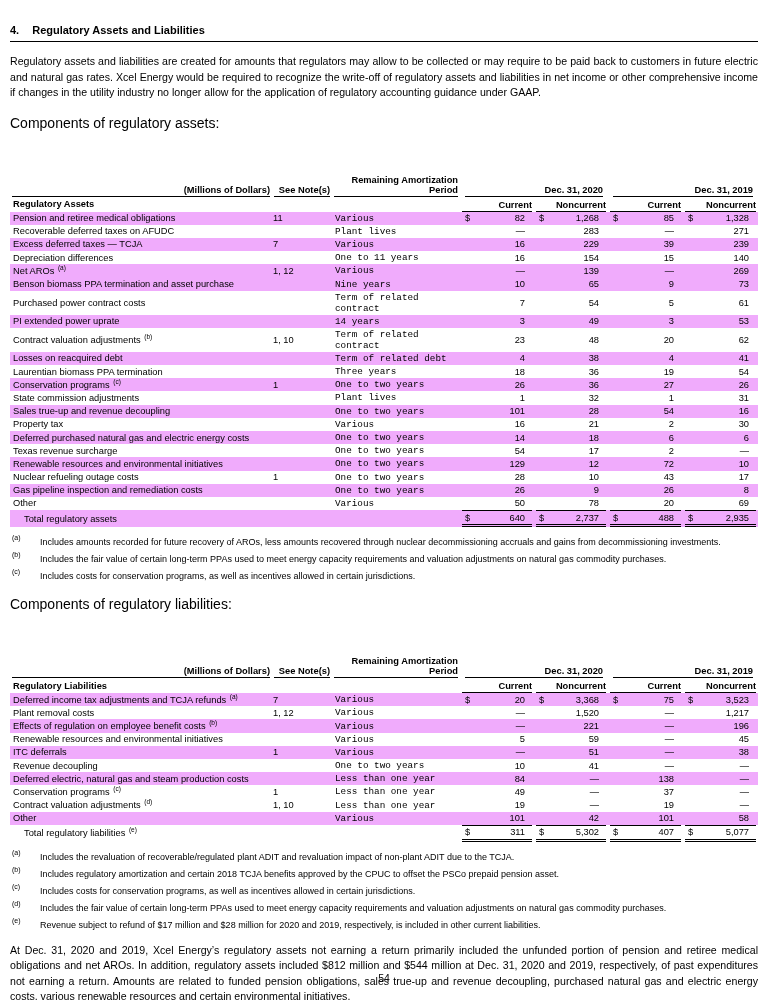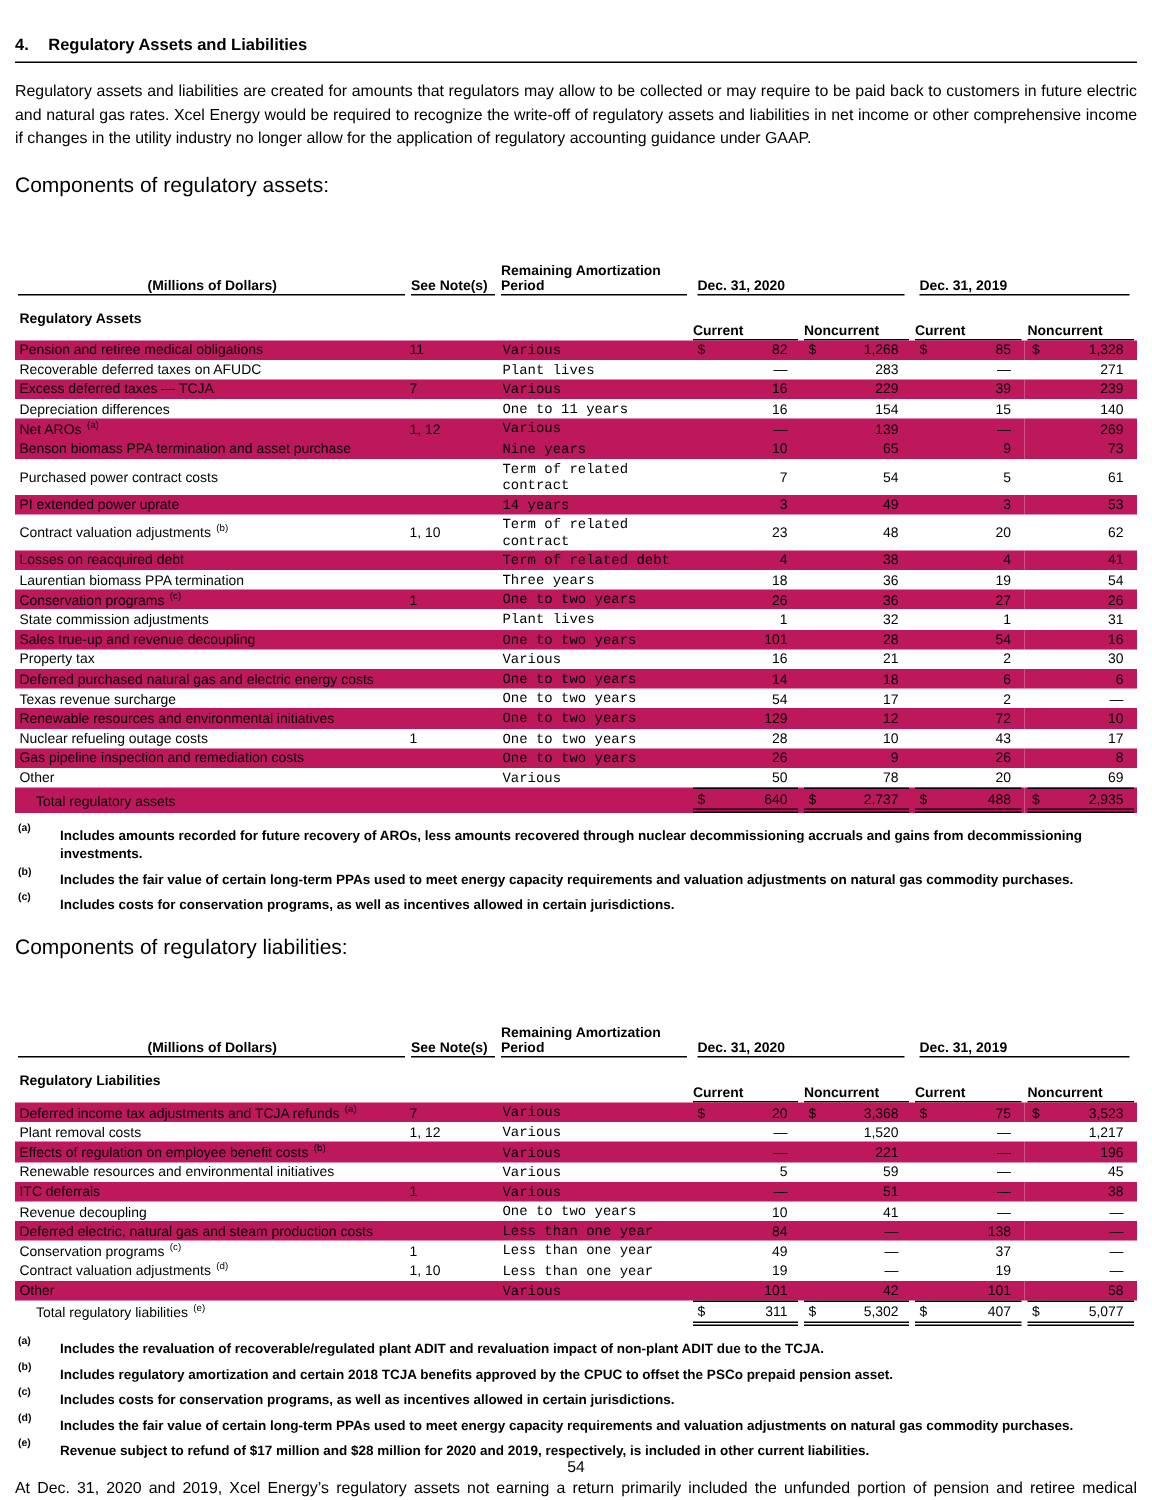--- a/index.html
+++ b/index.html
@@ -13,40 +13,40 @@
   .section-heading {
     display: flex; gap: 13px; font-size: 11px; font-weight: bold;
     border-bottom: 1.5px solid #000; padding-bottom: 5px; margin: 0;
   }
   .para { font-size: 10.6px; line-height: 15.5px; text-align: justify; margin: 12px 0 0 0; }
   .caption { font-size: 14px; margin: 14px 0 0 0; }
 
   table.fin { border-collapse: collapse; table-layout: fixed; width: 748px; margin-top: 10px; font-size: 9.3px; }
   table.fin th { font-weight: bold; padding: 0 2px; vertical-align: bottom; text-align: center; }
   .u { display: block; border-bottom: 1.4px solid #000; padding-bottom: 1px; }
-  .tl { text-align: center; margin-top: 44px; }
-  .tc { text-align: left; }
+  .tl { text-align: right; margin-top: 44px; }
+  .tc { text-align: right; }
   .c-label .u { padding-left: 1px; }
   .c-year .u { margin: 0 3px; }
-  .hdr2 th { padding-top: 3px; height: 30px; }
+  .hdr2 th { padding-top: 3px; height: 15px; }
   .c-section { text-align: left !important; vertical-align: middle !important; padding-left: 3px !important; }
 
   tbody td { height: 13.2px; padding-top: 1px; padding-bottom: 1px; vertical-align: middle; }
-  tr.shaded { background: #be185d; }
+  tr.shaded { background: #f0abfc; }
   .label-cell { padding-left: 3px; }
   .total-row .label-cell { padding-left: 14px; }
   .note-cell { text-align: left; padding-right: 12px; }
   .period-cell { padding-left: 3px; font-family: Liberation Mono, monospace; }
   .num-cell { padding: 0 2px; }
   .num-inner { display: flex; justify-content: flex-end; align-items: center; padding: 1.5px 7px 1.5px 3px; line-height: 10px; }
   .num-inner .dollar { margin-right: auto; }
   .total-row .num-inner { border-top: 1px solid #000; border-bottom: 3px double #000; }
   sup.sup-mark { font-size: 6.5px; line-height: 0; margin-left: 1px; }
 
-  .footnotes { margin-top: 9px; font-weight: bold; }
+  .footnotes { margin-top: 9px; }
   .footnote { display: flex; margin-top: 5px; }
   .fn-mark { width: 30px; flex: none; font-size: 7px; padding-left: 2px; position: relative; top: -2px; }
   .fn-text { flex: 1; font-size: 9px; line-height: 12px; }
 
   .page-number { position: absolute; bottom: 16px; left: 0; width: 100%; text-align: center; font-size: 10.5px; }
 </style>
 </head>
 <body>
 
 <div class="page">

